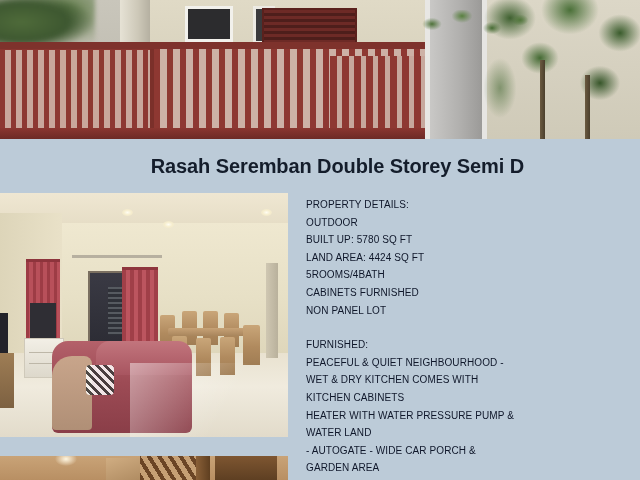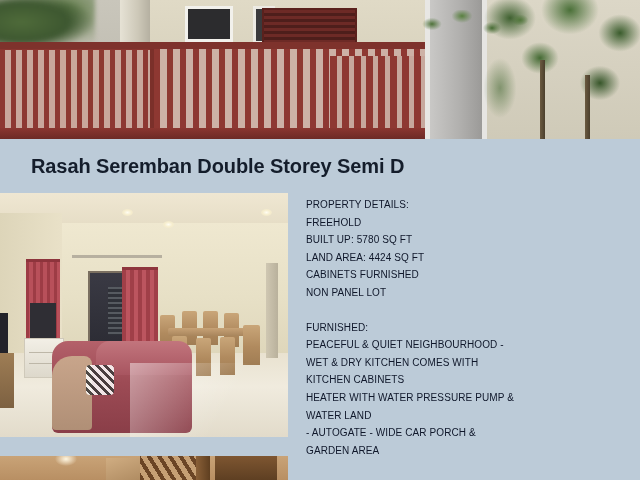--- a/index.html
+++ b/index.html
@@ -131,21 +131,21 @@
     position: absolute; left: 150px; top: 95px; width: 200px; height: 44px;
     background: linear-gradient(180deg,#ddd8cc 0%,#cbc5b8 100%);
     opacity: .55;
   }
 
   
   .title-bar {
     position: absolute;
     left: 0; top: 139px;
     width: 524px; height: 54px;
-    display: flex; align-items: center; justify-content: flex-start; margin-left: 31px;
+    display: flex; align-items: center; justify-content: flex-end;
   }
   .title-text {
     font-size: 20px;
     font-weight: bold;
     color: #141d2b;
     letter-spacing: -0.1px;
     white-space: nowrap;
   }
 
   
@@ -382,23 +382,24 @@
     <div class="st-wall"></div>
     <div class="st-light"></div>
     <div class="st-step"></div>
     <div class="st-rail"></div>
     <div class="st-post"></div>
     <div class="st-panel"></div>
   </div>
 
   <div class="details-panel">
     <div class="detail-line">PROPERTY DETAILS:</div>
-    <div class="detail-line">FREEHOLD</div>
+    <div class="detail-line">OUTDOOR</div>
     <div class="detail-line">BUILT UP: 5780 SQ FT</div>
     <div class="detail-line">LAND AREA: 4424 SQ FT</div>
+    <div class="detail-line">5ROOMS/4BATH</div>
     <div class="detail-line">CABINETS FURNISHED</div>
     <div class="detail-line">NON PANEL LOT</div>
 
     <div class="spacer-line"></div>
 
     <div class="detail-line">FURNISHED:</div>
     <div class="detail-line">PEACEFUL &amp; QUIET NEIGHBOURHOOD -</div>
     <div class="detail-line">WET &amp; DRY KITCHEN COMES WITH</div>
     <div class="detail-line">KITCHEN CABINETS</div>
     <div class="detail-line">HEATER WITH WATER PRESSURE PUMP &amp;</div>

